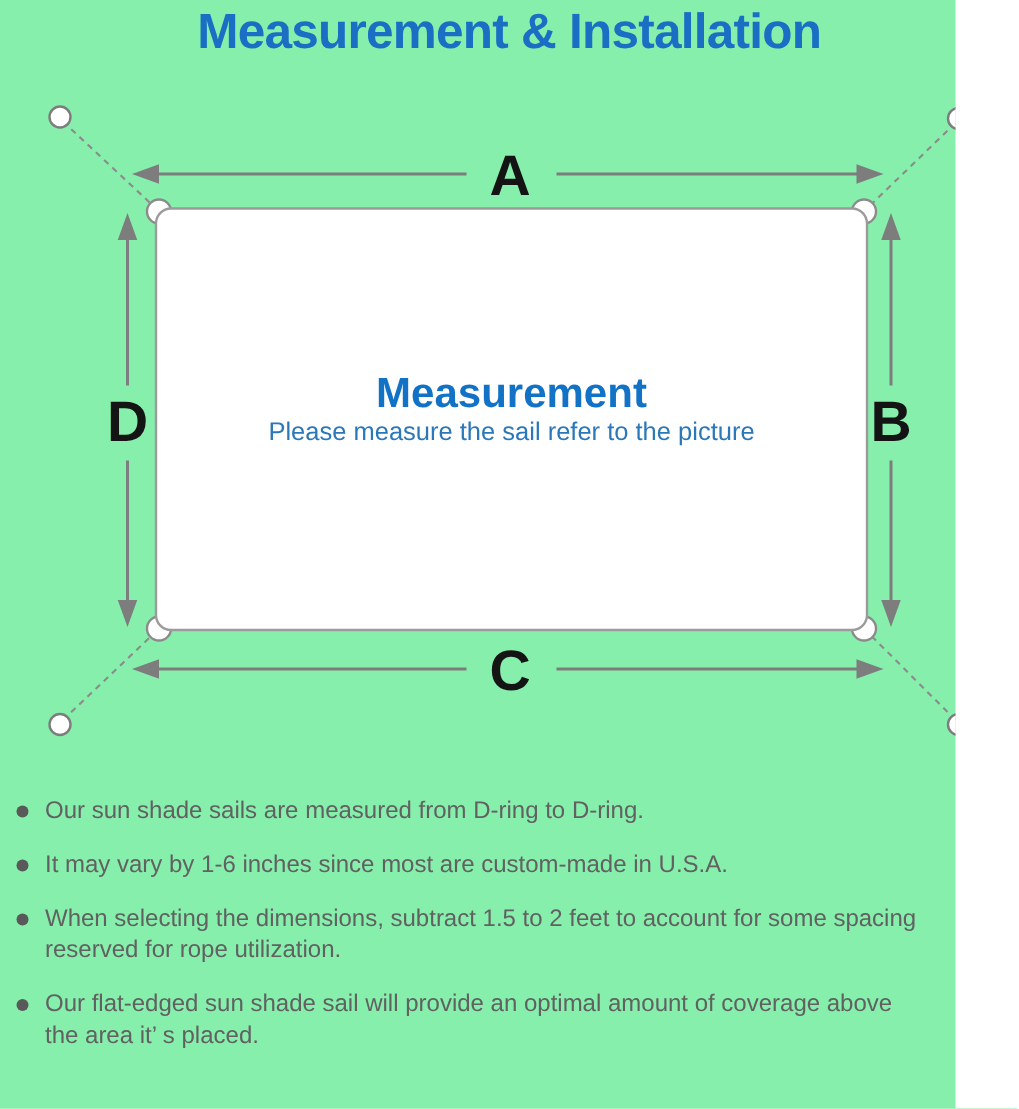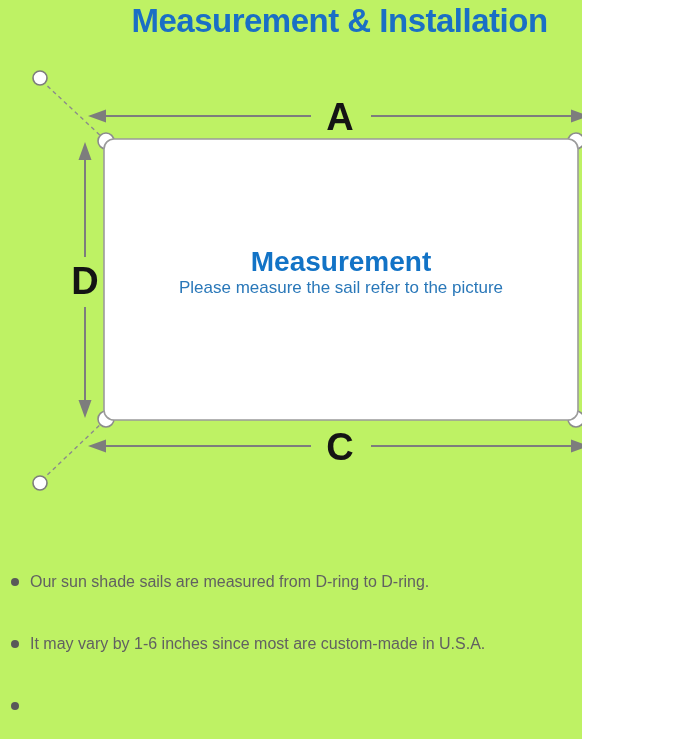--- a/index.html
+++ b/index.html
@@ -1,17 +1,17 @@
 <!DOCTYPE html>
 <html><head>
 <meta charset="utf-8">
 <style>
   html,body{margin:0;padding:0;}
   body{background:#ffffff;font-family:"Liberation Sans",sans-serif;}
-  .canvas{position:relative;width:582px;height:739px;background:#bef264;overflow:hidden;}
+  .canvas{position:relative;width:637px;height:739px;background:#86efac;overflow:hidden;}
 
   .title{
     position:absolute;top:2px;left:0;width:679px;
     text-align:center;font-size:33px;font-weight:bold;letter-spacing:-0.5px;
   }
 
   .diagram-svg{position:absolute;top:55px;left:0;}
   svg text{font-family:"Liberation Sans",sans-serif;}
   .dim-label{font-size:38px;font-weight:bold;}
   .center-heading{font-size:28px;font-weight:bold;}
@@ -21,21 +21,21 @@
     position:absolute;top:530px;left:9px;width:666px;
     list-style:none;margin:0;padding:0;
   }
   .notes li{
     position:relative;padding-left:21px;margin-bottom:15px;
     font-size:16px;line-height:21px;
   }
   .bullet-dot{
     position:absolute;left:2px;top:7px;width:8px;height:8px;border-radius:50%;
   }
-  .line{display:block;margin-top:41px;}
+  .line{display:block;}
 </style>
 </head>
 <body>
 
 <div class="canvas">
 
   <div class="title" style="color: rgb(26, 111, 197);">Measurement &amp; Installation</div>
 
   <svg class="diagram-svg" width="679" height="460" viewBox="0 0 679 460">
 
@@ -103,16 +103,23 @@
       <span class="line">Our sun shade sails are measured from D-ring to D-ring.</span>
       <span class="line"></span>
     </li>
     <li>
       <span class="bullet-dot" style="background: rgb(89, 89, 89);"></span>
       <span class="line">It may vary by 1-6 inches since most are custom-made in U.S.A.</span>
       <span class="line"></span>
     </li>
     <li>
       <span class="bullet-dot" style="background: rgb(89, 89, 89);"></span>
+      <span class="line">When selecting the dimensions, subtract 1.5 to 2 feet to account for some spacing</span>
+      <span class="line">reserved for rope utilization.</span>
+    </li>
+    <li>
+      <span class="bullet-dot" style="background: rgb(89, 89, 89);"></span>
+      <span class="line">Our flat-edged sun shade sail will provide an optimal amount of coverage above</span>
+      <span class="line">the area it’ s placed.</span>
     </li>
   </ul>
 
 </div>
 
 </body></html>

